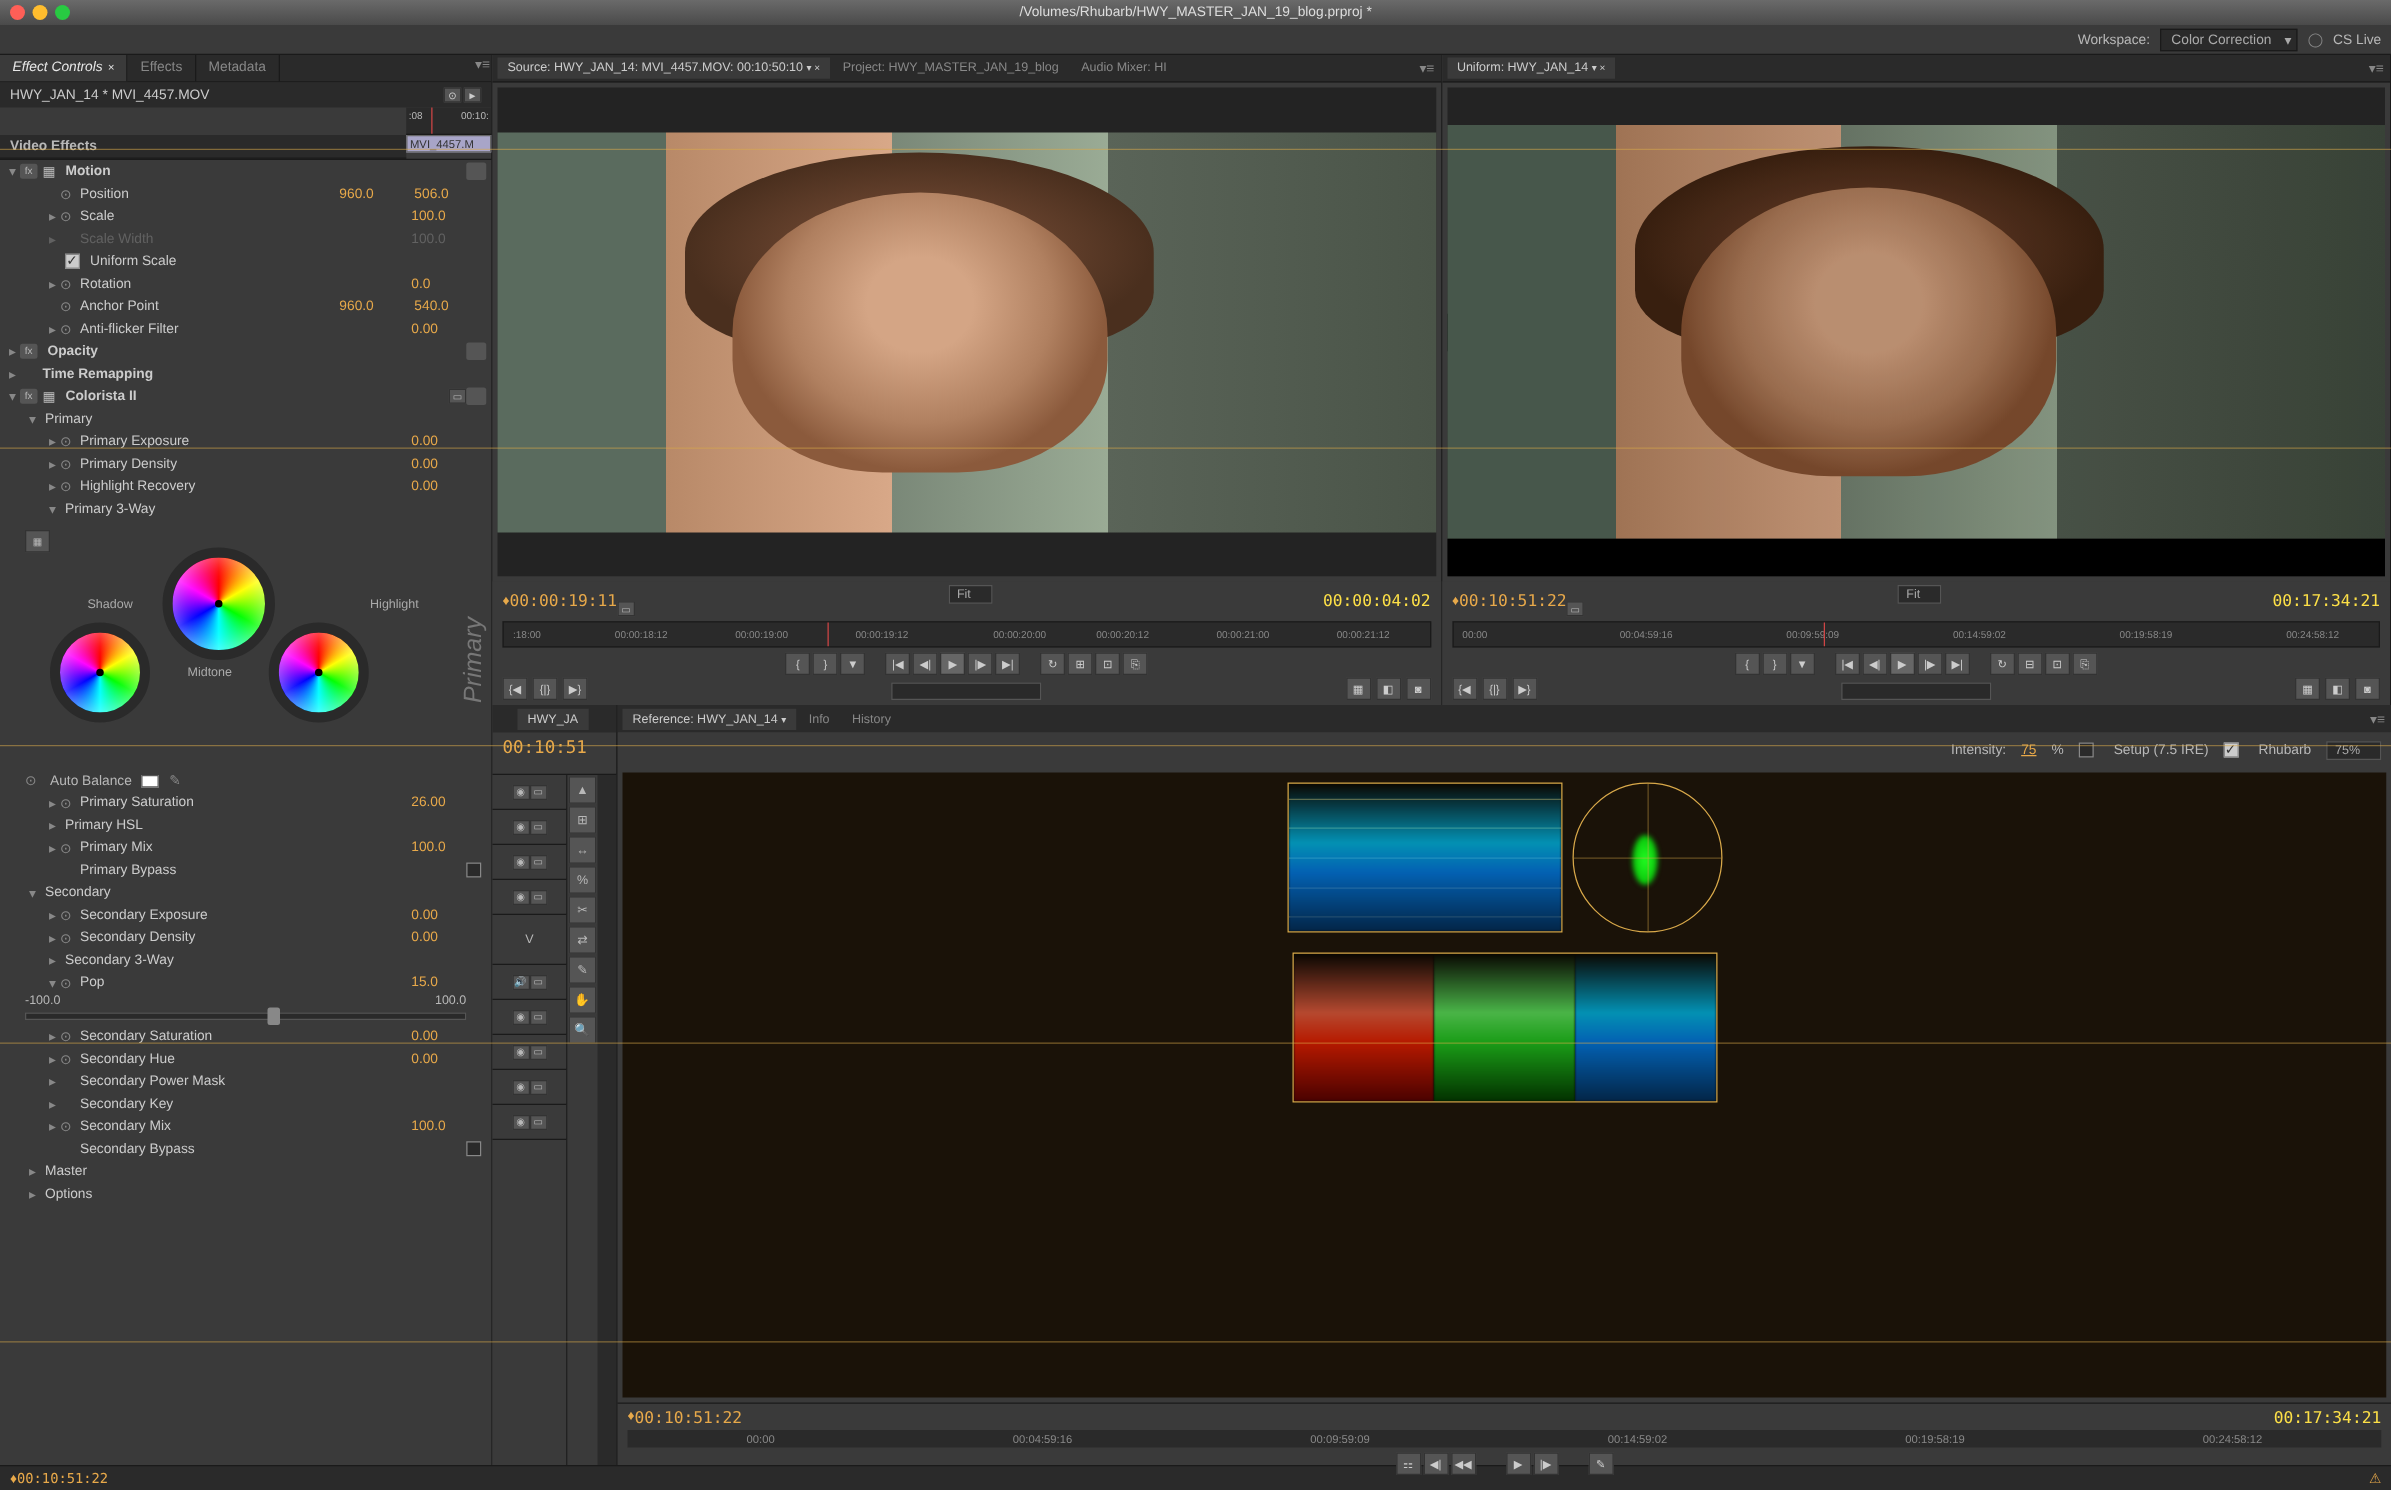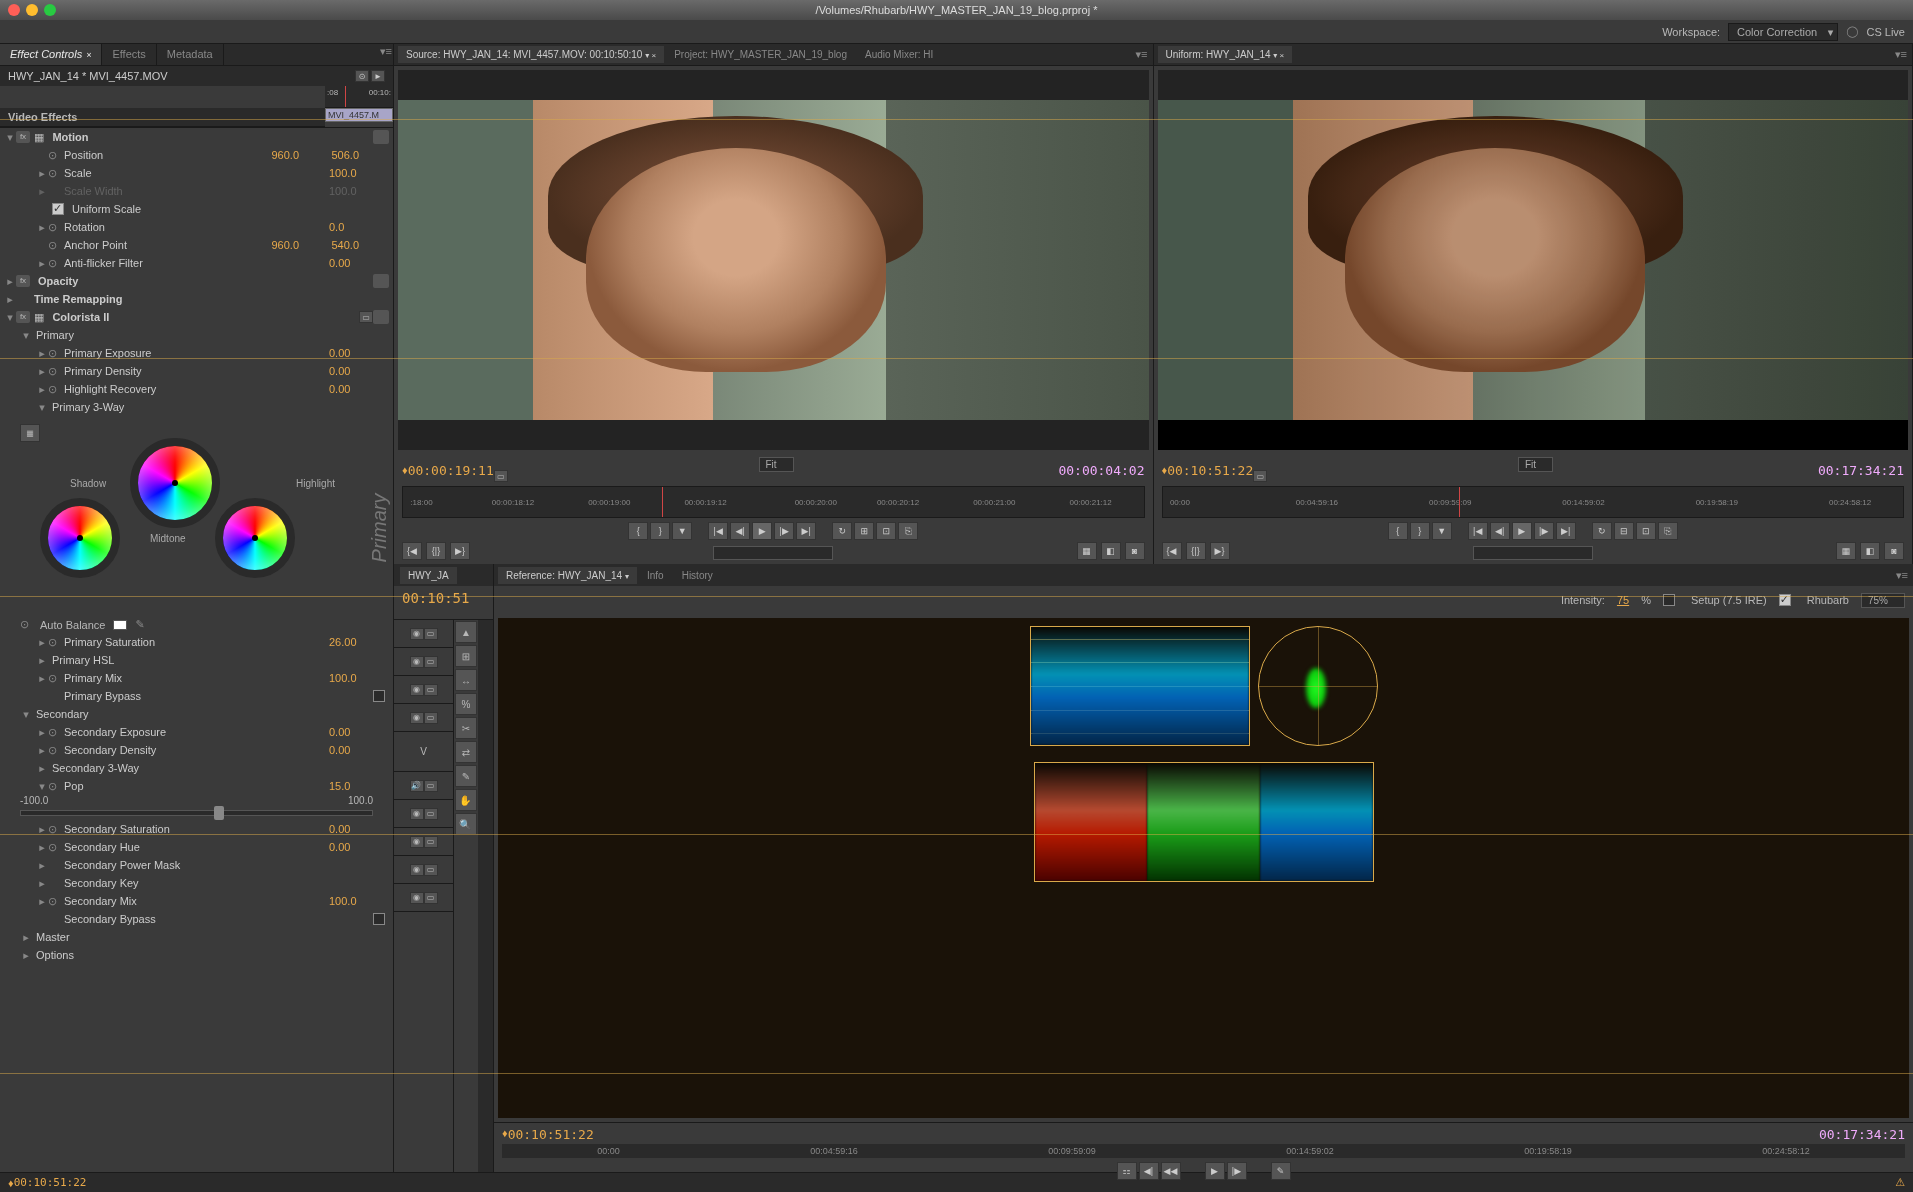--- a/index.html
+++ b/index.html
@@ -65,33 +65,33 @@
 .monitor-tab.inactive { background: transparent; color: #888; }
 .monitor-video { flex: 1; background: #232323; display: flex; align-items: center; justify-content: center; margin: 4px; position: relative; }
 .video-placeholder { width: 100%; height: 320px; background: linear-gradient(to right, #5a6b5e 0%, #5a6b5e 18%, #b88968 18%, #d8a888 42%, #7a8878 42%, #9aab95 65%, #5a6458 65%, #4a5448 100%); position: relative; }
 .video-placeholder.dark { filter: brightness(0.85) contrast(1.1); }
 .face-shape { position: absolute; left: 25%; top: 15%; width: 40%; height: 70%; background: radial-gradient(ellipse at 50% 40%, #d4a585 20%, #b08060 50%, #8b5a3c 70%); border-radius: 50% 50% 40% 40%; }
 .hair-shape { position: absolute; left: 20%; top: 5%; width: 50%; height: 50%; background: radial-gradient(ellipse, #6b4530 30%, #4a2f1e 70%); border-radius: 50% 50% 30% 30%; }
 
 .monitor-controls { padding: 4px 8px; background: #3a3a3a; }
 .timecode-row { display: flex; justify-content: space-between; align-items: center; margin-bottom: 4px; }
 .timecode { color: #e8a94a; font-size: 13px; font-family: monospace; }
-.timecode.right { color: #f0abfc; }
+.timecode.right { color: #fde047; }
 .fit-dropdown { background: #2a2a2a; border: 1px solid #555; padding: 1px 16px 1px 6px; font-size: 10px; color: #aaa; }
-.ruler-bar { height: 32px; background: #2a2a2a; border: 1px solid #1a1a1a; position: relative; font-size: 8px; color: #888; display: flex; align-items: center; }
+.ruler-bar { height: 21px; background: #2a2a2a; border: 1px solid #1a1a1a; position: relative; font-size: 8px; color: #888; display: flex; align-items: center; }
 .ruler-tick { position: absolute; font-size: 8px; }
 .transport-controls { display: flex; justify-content: center; gap: 2px; margin-top: 4px; align-items: center; }
 .transport-btn { width: 20px; height: 18px; background: #555; border: 1px solid #333; display: flex; align-items: center; justify-content: center; font-size: 9px; cursor: pointer; color: #ccc; }
 .transport-btn.play { background: #666; }
 .jog-wheel { width: 120px; height: 14px; background: #2a2a2a; border: 1px solid #555; margin: 4px auto 0; }
 
 
 .bottom-area { flex: 1; display: flex; background: #3a3a3a; }
 .timeline-column { width: 492px; display: flex; flex-direction: column; border-right: 1px solid #1a1a1a; }
-.timeline-seq-tab { height: 22px; background: #2a2a2a; display: flex; align-items: center; padding: 0 6px; }
+.timeline-seq-tab { height: 22px; background: #2a2a2a; display: flex; align-items: center; padding: 0 20px; }
 .tl-timecode-big { color: #e8a94a; font-size: 14px; font-family: monospace; padding: 4px 8px; }
 .timeline-tracks { flex: 1; background: #2a2a2a; display: flex; }
 .track-headers { width: 60px; background: #3a3a3a; border-right: 1px solid #1a1a1a; }
 .track-header { height: 28px; border-bottom: 1px solid #1a1a1a; display: flex; align-items: center; justify-content: center; font-size: 10px; }
 .track-tools { width: 24px; background: #3a3a3a; display: flex; flex-direction: column; }
 .tool-btn { width: 22px; height: 22px; margin: 1px; background: #555; border: 1px solid #333; display: flex; align-items: center; justify-content: center; font-size: 10px; cursor: pointer; }
 
 .scopes-panel { flex: 1; display: flex; flex-direction: column; }
 .scopes-tabbar { height: 22px; background: #2a2a2a; display: flex; align-items: center; padding: 0 4px; }
 .scopes-controls { height: 28px; background: #3a3a3a; display: flex; align-items: center; padding: 0 8px; gap: 12px; justify-content: flex-end; }

